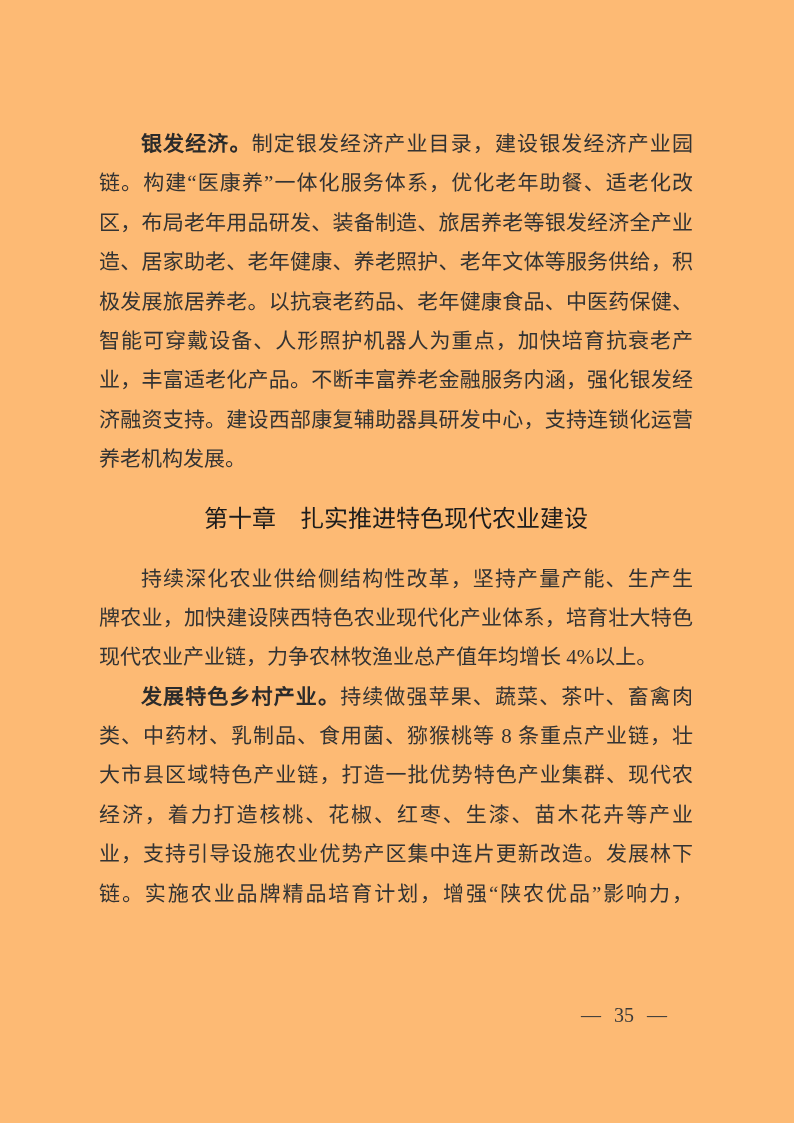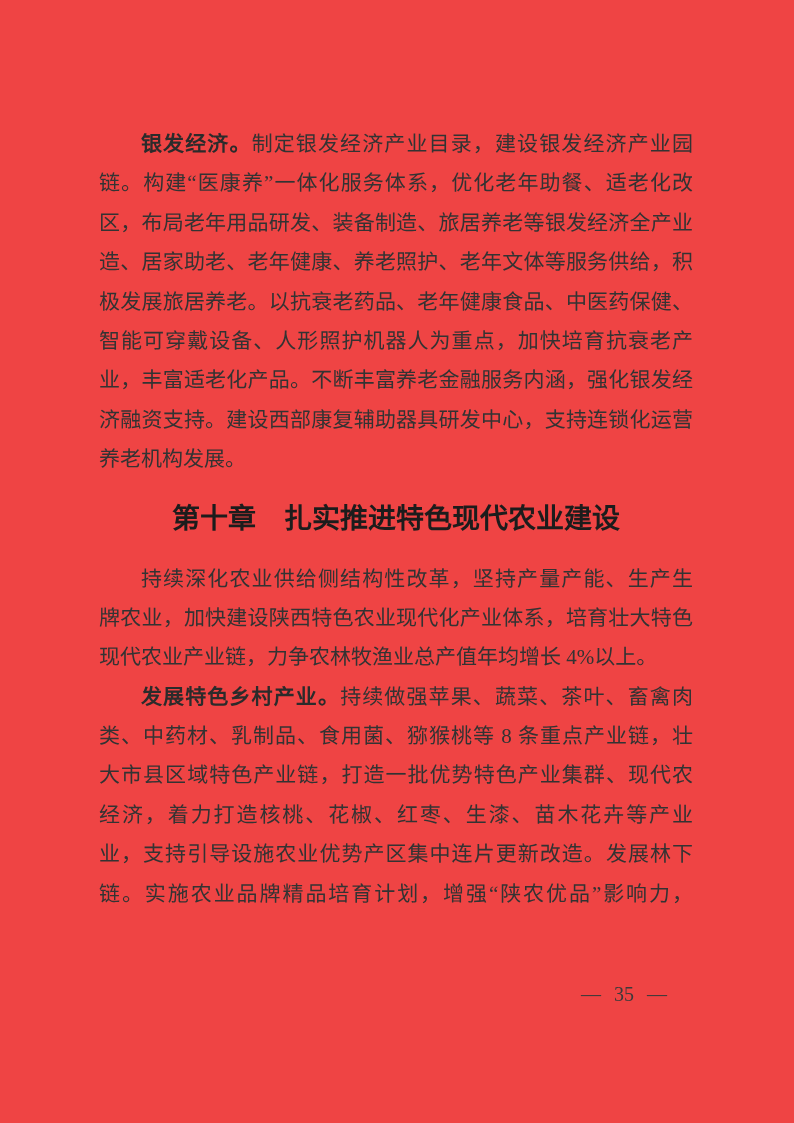--- a/index.html
+++ b/index.html
@@ -4,21 +4,21 @@
 <style>
   html, body {
     margin: 0;
     padding: 0;
     background: #e8e8e8;
   }
   .page {
     position: relative;
     width: 794px;
     height: 1123px;
-    background: #ef4444;
+    background: #fdba74;
     margin: 0 auto;
     overflow: hidden;
     font-family: "Liberation Serif", "DejaVu Serif", serif;
     color: #333333;
   }
   .textblock {
     position: absolute;
     left: 99px;
     top: 125px;
     width: 594px;
@@ -43,30 +43,30 @@
     color: #2b2b2b;
   }
   .chapter-heading {
     margin-top: 19px;
     margin-bottom: 21px;
     line-height: 40px;
     height: 40px;
     text-align: center;
     text-align-last: center;
     font-family: "Liberation Sans", "DejaVu Sans", sans-serif;
-    font-weight: bold;
-    font-size: 28px;
+    font-weight: normal;
+    font-size: 24px;
     color: #1c1c1c;
   }
   .para2 {
     margin: 0;
   }
   .page-number {
     position: absolute;
-    top: 980px;
+    top: 1001px;
     right: 127px;
     font-size: 20px;
     line-height: 28px;
     color: #3a3a3a;
     word-spacing: 8px;
     white-space: nowrap;
   }
 </style>
 </head>
 <body>

